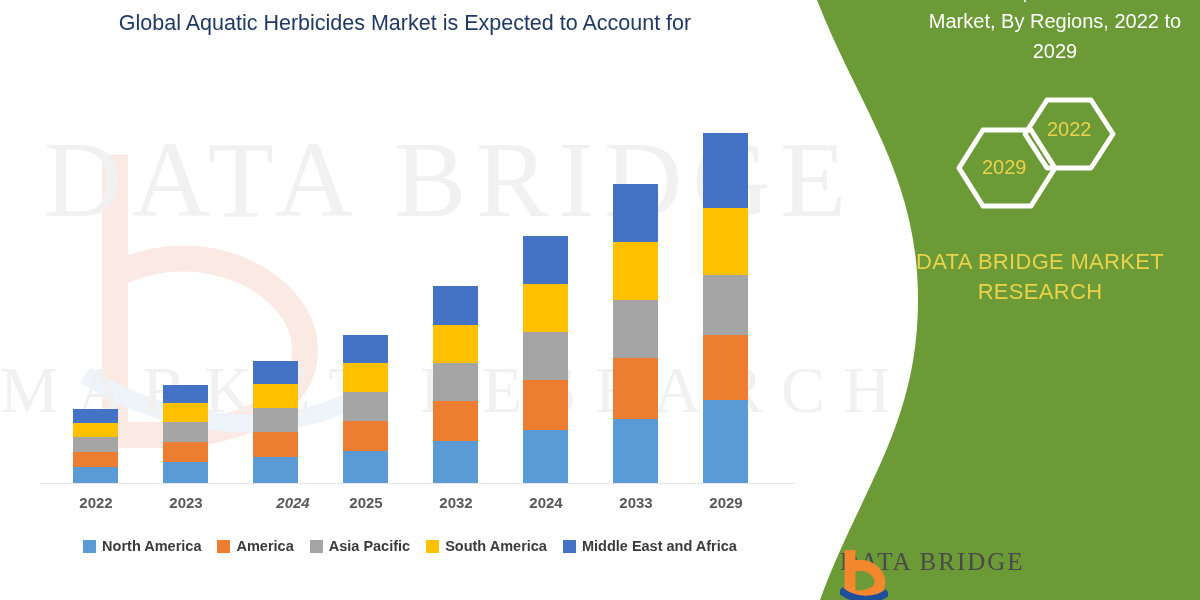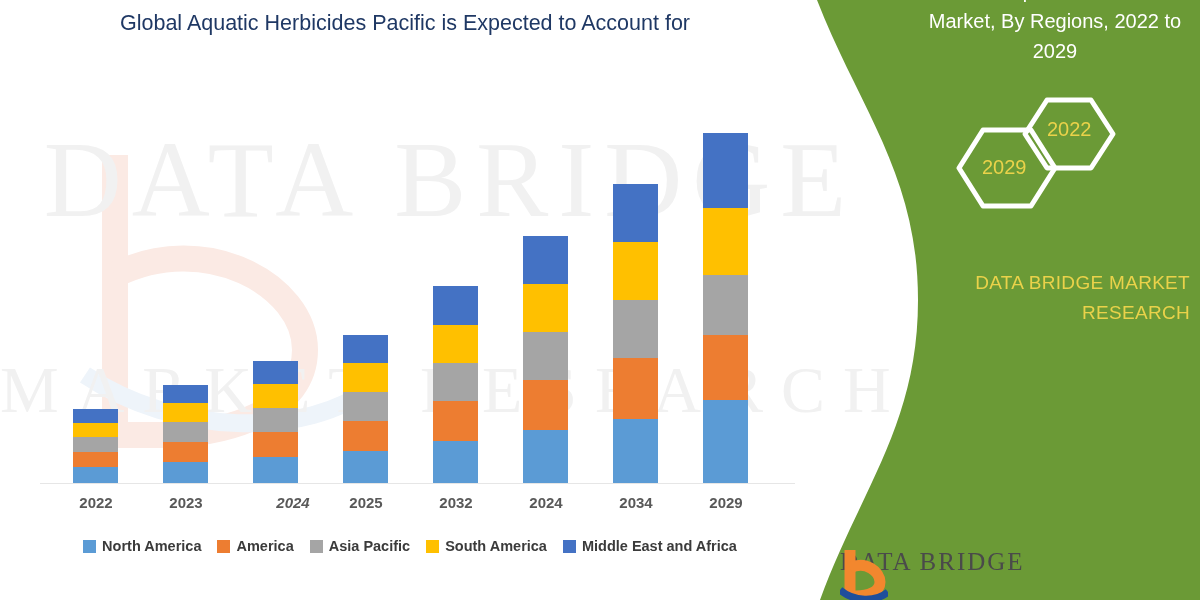--- a/index.html
+++ b/index.html
@@ -122,25 +122,25 @@
   .hex-group { position: absolute; left: 165px; top: 90px; }
   .hex-label {
     position: absolute;
     color: #ead24a;
     font-size: 20px;
     font-weight: 400;
   }
 
   .brand {
     position: absolute;
-    left: 130px; top: 268px;
+    left: 130px; top: 247px;
     width: 300px;
-    text-align: right;
+    text-align: center;
     color: #ead24a;
-    font-size: 19px;
+    font-size: 22px;
     line-height: 30px;
     letter-spacing: .3px;
   }
 
   .footer-logo {
     position: absolute;
     left: 80px; top: 548px;
     display: flex; align-items: flex-end; gap: 12px;
   }
   .footer-logo-text {
@@ -160,21 +160,21 @@
     <svg class="wm-logo" viewBox="0 0 330 330">
       <path d="M60 20 L60 300" stroke="#fbeae4" stroke-width="26" fill="none"></path>
       <path d="M60 140 C 150 95, 250 150, 250 215 C 250 275, 175 300, 105 300 L60 300" stroke="#fbeae4" stroke-width="26" fill="none"></path>
       <path d="M30 240 C 120 300, 250 305, 320 250" stroke="#eef4fa" stroke-width="18" fill="none"></path>
     </svg>
     <div class="wm-text wm-line1">DATA BRIDGE</div>
     <div class="wm-text wm-line2">MARKET RESEARCH</div>
   </div>
 
   <div class="chart-title">
-    <div>Global Aquatic Herbicides Pacific is Expected to Account for</div>
+    <div>Global Aquatic Herbicides Market is Expected to Account for</div>
   </div>
 
   <div class="plot">
     <div class="axis-line"></div>
     <div id="bars">
         <div class="bar" style="left: 73px;">
           <div class="seg" title="Middle East and Africa 2022: 14" style="height: 14px; background: rgb(68, 114, 196);"></div>
           <div class="seg" title="South America 2022: 14" style="height: 14px; background: rgb(255, 192, 0);"></div>
           <div class="seg" title="Asia Pacific 2022: 15" style="height: 15px; background: rgb(165, 165, 165);"></div>
           <div class="seg" title="Europe 2022: 15" style="height: 15px; background: rgb(237, 125, 49);"></div>
@@ -230,21 +230,21 @@
           <div class="seg" title="North America 2029: 83" style="height: 83px; background: rgb(91, 155, 213);"></div>
         </div>
       </div>
     <div id="xticks">
         <div class="xtick" style="left: 51px;">2022</div>
         <div class="xtick" style="left: 141px;">2023</div>
         <div class="xtick" style="left: 248px; font-style: italic;">2024</div>
         <div class="xtick" style="left: 321px;">2025</div>
         <div class="xtick" style="left: 411px;">2032</div>
         <div class="xtick" style="left: 501px;">2024</div>
-        <div class="xtick" style="left: 591px;">2034</div>
+        <div class="xtick" style="left: 591px;">2033</div>
         <div class="xtick" style="left: 681px;">2029</div>
       </div>
   </div>
 
   <div class="legend" id="legend">
       <div class="legend-item">
         <span class="legend-swatch" style="background: rgb(91, 155, 213);"></span>
         <span>North America</span>
       </div>
       <div class="legend-item">

